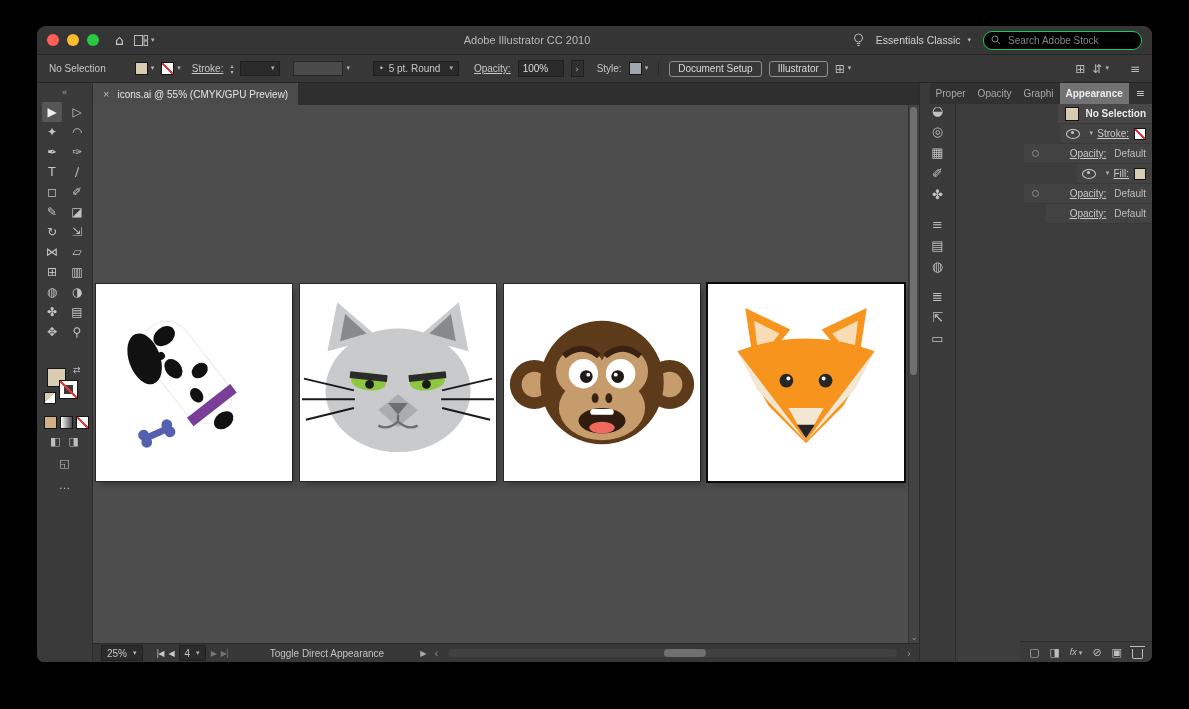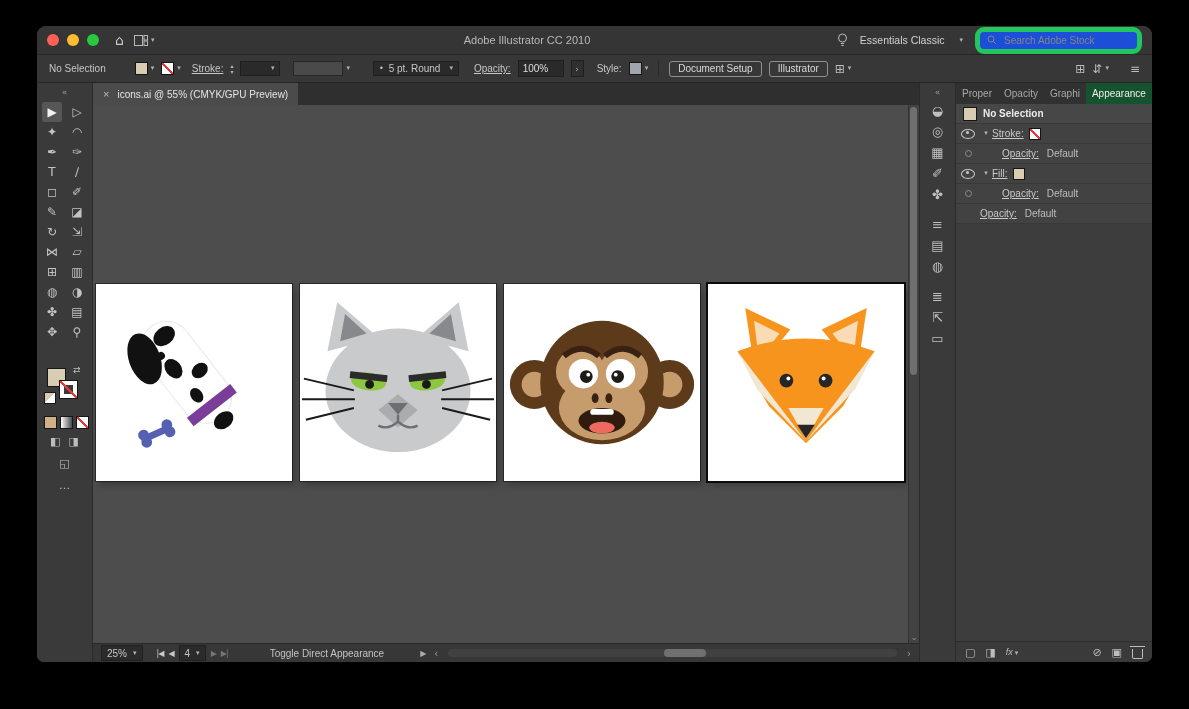--- a/index.html
+++ b/index.html
@@ -11,22 +11,22 @@
   
   .titlebar{height:28px;background:#353535;border-bottom:1px solid #272727;display:flex;
             align-items:center;position:relative;padding:0 10px;gap:10px;}
   .tlights{display:flex;gap:8px;align-items:center;}
   .tl{width:12px;height:12px;border-radius:50%;}
   .tl.r{background:#ff5f57;} .tl.y{background:#febc2e;} .tl.g{background:#28c840;}
   .home{color:#c9c9c9;font-size:14px;line-height:14px;margin-left:6px;}
   .wsgrid{display:flex;align-items:center;gap:3px;color:#b9b9b9;}
   .wtitle{position:absolute;left:360px;width:260px;text-align:center;color:#b9b9b9;font-size:11px;}
   .tbright{margin-left:auto;display:flex;align-items:center;gap:12px;}
-  .wswitch{display:flex;align-items:center;gap:15px;color:#d2d2d2;font-size:10.5px;}
-  .search{width:143px;height:17px;background:#1d4ed8;border:5px solid #22c55e;border-radius:9px;
+  .wswitch{display:flex;align-items:center;gap:7px;color:#d2d2d2;font-size:10.5px;}
+  .search{width:143px;height:17px;background:#000000;border:1px solid #22c55e;border-radius:9px;
           display:flex;align-items:center;padding:0 7px;gap:5px;}
   .search input{background:transparent;border:none;outline:none;color:#bdbdbd;font-size:10px;
           width:110px;font-family:"Liberation Sans",sans-serif;}
   .search input::placeholder{color:#858585;}
   .dd{font-size:7px;color:#b2b2b2;line-height:7px;}
   
   .controlbar{height:27px;background:#373737;border-bottom:1px solid #262626;display:flex;
               align-items:center;font-size:10px;color:#c6c6c6;padding:0 12px;gap:7px;}
   .u{text-decoration:underline;cursor:default;}
   .sw{width:13px;height:13px;border:1px solid #151515;box-sizing:border-box;background:#d8cdb2;}
@@ -102,25 +102,25 @@
   .hstrack{flex:1;height:8px;background:#414141;border-radius:4px;margin:0 2px;position:relative;}
   .hsthumb{position:absolute;left:48%;top:0;width:42px;height:8px;background:#707070;border-radius:4px;}
   .sarr{color:#9a9a9a;font-size:10px;}
   
   .rightdock{width:35px;background:#3a3a3a;border-left:1px solid #2b2b2b;border-right:1px solid #2b2b2b;
              display:flex;flex-direction:column;align-items:center;flex:none;}
   .dockicons{display:flex;flex-direction:column;align-items:center;margin-top:2px;}
   .dockicon{width:26px;height:21px;display:flex;align-items:center;justify-content:center;
             color:#c0c0c0;font-size:13px;font-family:"DejaVu Sans",sans-serif;}
   
-  .rightpanel{width:196px;background:#3d3d3d;display:flex;flex-direction:column;flex:none;}
+  .rightpanel{width:196px;background:#3d3d3d;display:flex;flex-direction:column;flex:none;align-items:flex-end;}
   .paneltabs{height:21px;background:#313131;display:flex;align-items:stretch;font-size:10px;
              color:#a8a8a8;flex:none;}
   .ptab{padding:0 6px;display:flex;align-items:center;white-space:nowrap;}
-  .ptab.active{background:#14532d;color:#ededed;font-weight:normal;}
+  .ptab.active{background:#737373;color:#ededed;font-weight:bold;}
   .pmenu{margin-left:auto;padding:0 7px;display:flex;align-items:center;color:#bdbdbd;font-size:11px;}
   .prow{height:19px;display:flex;align-items:center;background:#424242;border-bottom:1px solid #383838;
         font-size:10px;color:#c9c9c9;padding-right:6px;flex:none;}
   .prow.header{background:#474747;gap:6px;padding-left:7px;}
   .prow .bold{color:#ebebeb;font-weight:bold;}
   .eyecol{width:24px;display:flex;justify-content:center;flex:none;}
   .eye{width:12px;height:8px;border:1px solid #c9c9c9;border-radius:50%;position:relative;}
   .eye:after{content:"";position:absolute;left:3.5px;top:1.5px;width:3px;height:3px;border-radius:50%;
              background:#c9c9c9;}
   .dimdot{width:5px;height:5px;border:1px solid #8b8b8b;border-radius:50%;}

